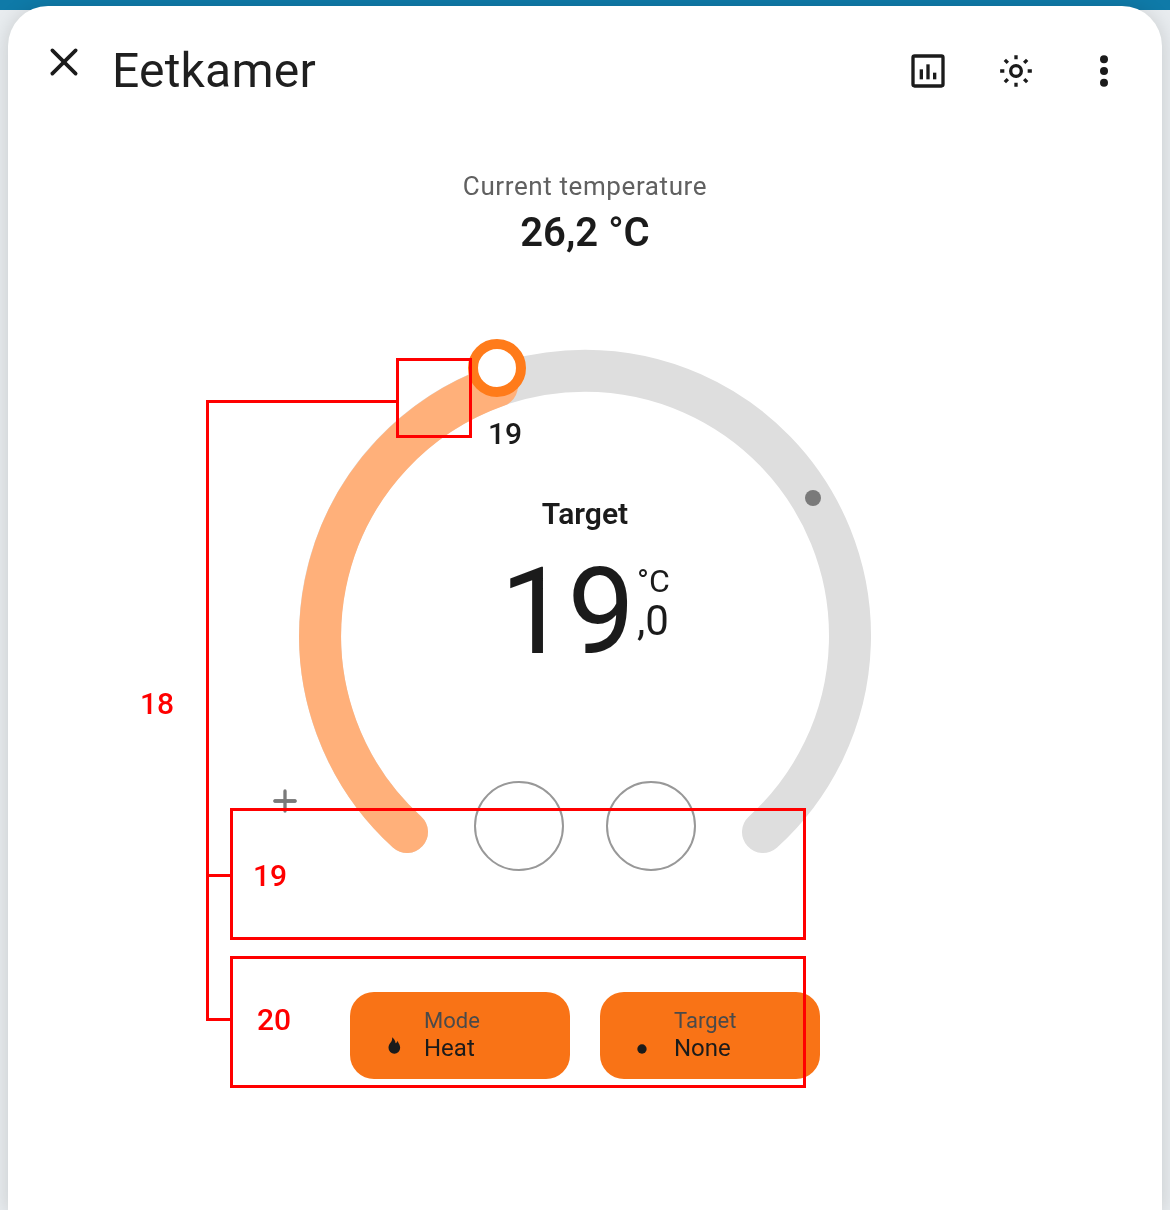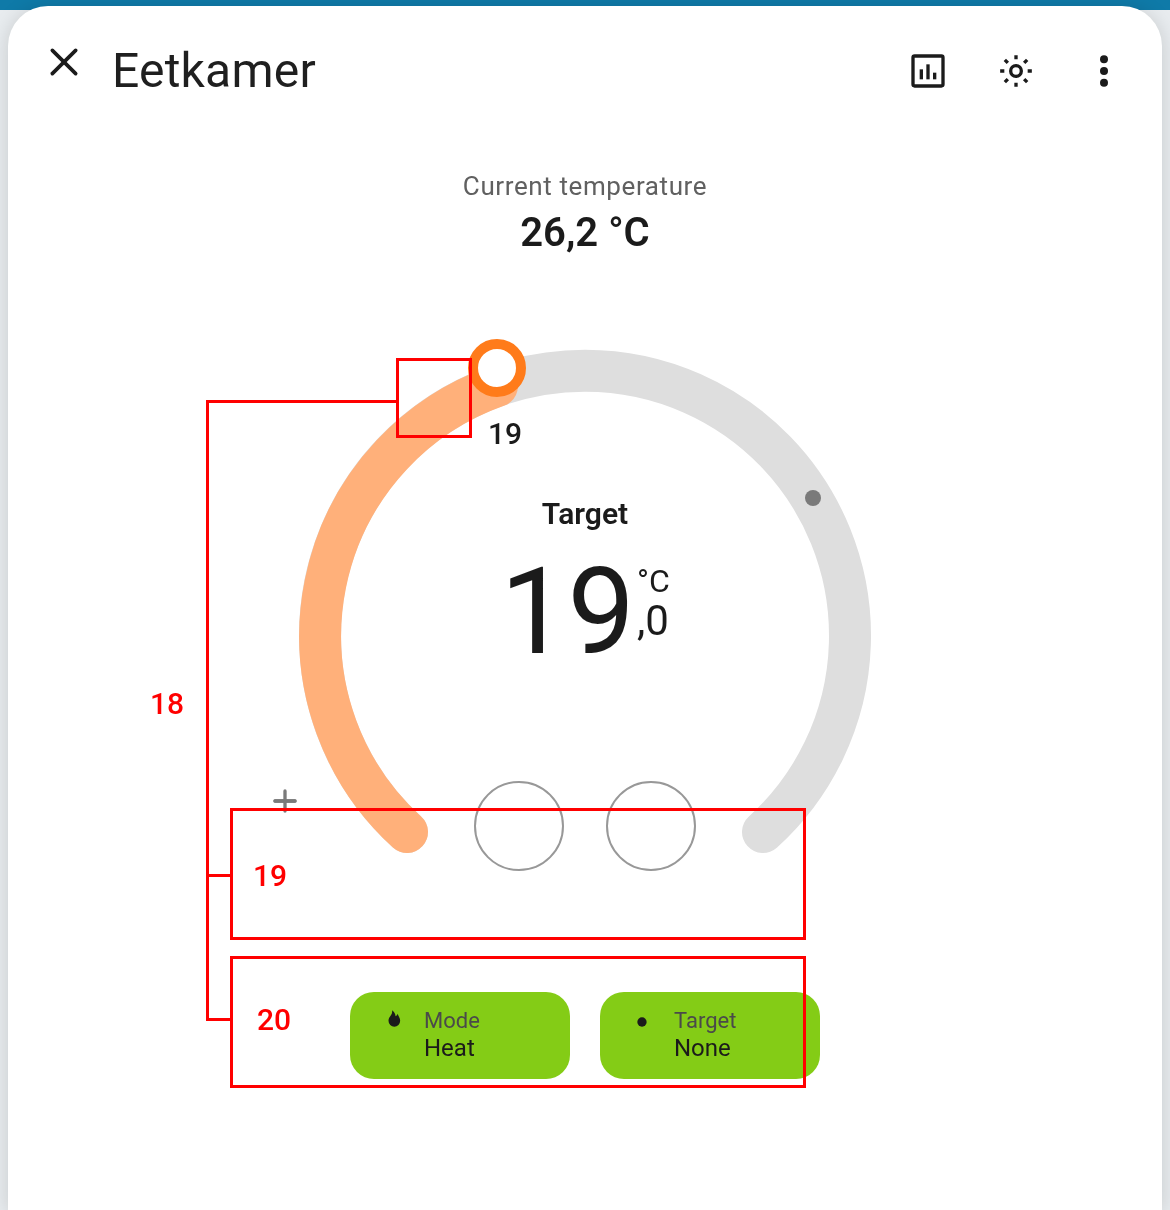--- a/index.html
+++ b/index.html
@@ -135,23 +135,23 @@
   .step-btn svg { width: 40px; height: 40px; }
 
   .mode-row {
     display: flex;
     justify-content: center;
     gap: 30px;
     margin-top: 36px;
   }
   .chip {
     display: flex;
-    align-items: flex-start;
+    align-items: flex-end;
     gap: 18px;
-    background: #84cc16;
+    background: #f97316;
     border-radius: 24px;
     padding: 16px 34px 16px 28px;
     min-width: 220px;
     box-sizing: border-box;
   }
   .chip-icon { width: 28px; display: flex; align-items: center; justify-content: center;}
   .chip-text { display: flex; flex-direction: column; align-items: flex-start; line-height: 1.2;}
   .chip-label { font-size: 22px; color: #4a4a4a;}
   .chip-value { font-size: 24px; color: #1b1b1b;}
 
@@ -281,21 +281,21 @@
         </div>
       </div>
     </div>
   </div>
 
   <div class="anno-line" style="top:394px; left:198px; width:3px; height:620px;"></div>
 
   <div class="anno" style="top:352px; left:388px; width:76px; height:80px;"></div>
   <div class="anno-line" style="top:394px; left:198px; width:190px; height:3px;"></div>
 
-  <div class="anno-label" style="top:680px; left:142px;">18</div>
+  <div class="anno-label" style="top:680px; left:132px;">18</div>
 
   <div class="anno" style="top:802px; left:222px; width:576px; height:132px;"></div>
   <div class="anno-line" style="top:868px; left:198px; width:24px; height:3px;"></div>
   <div class="anno-label" style="top:852px; left:245px;">19</div>
 
   <div class="anno" style="top:950px; left:222px; width:576px; height:132px;"></div>
   <div class="anno-line" style="top:1012px; left:198px; width:24px; height:3px;"></div>
   <div class="anno-label" style="top:996px; left:249px;">20</div>
 
 </div>

